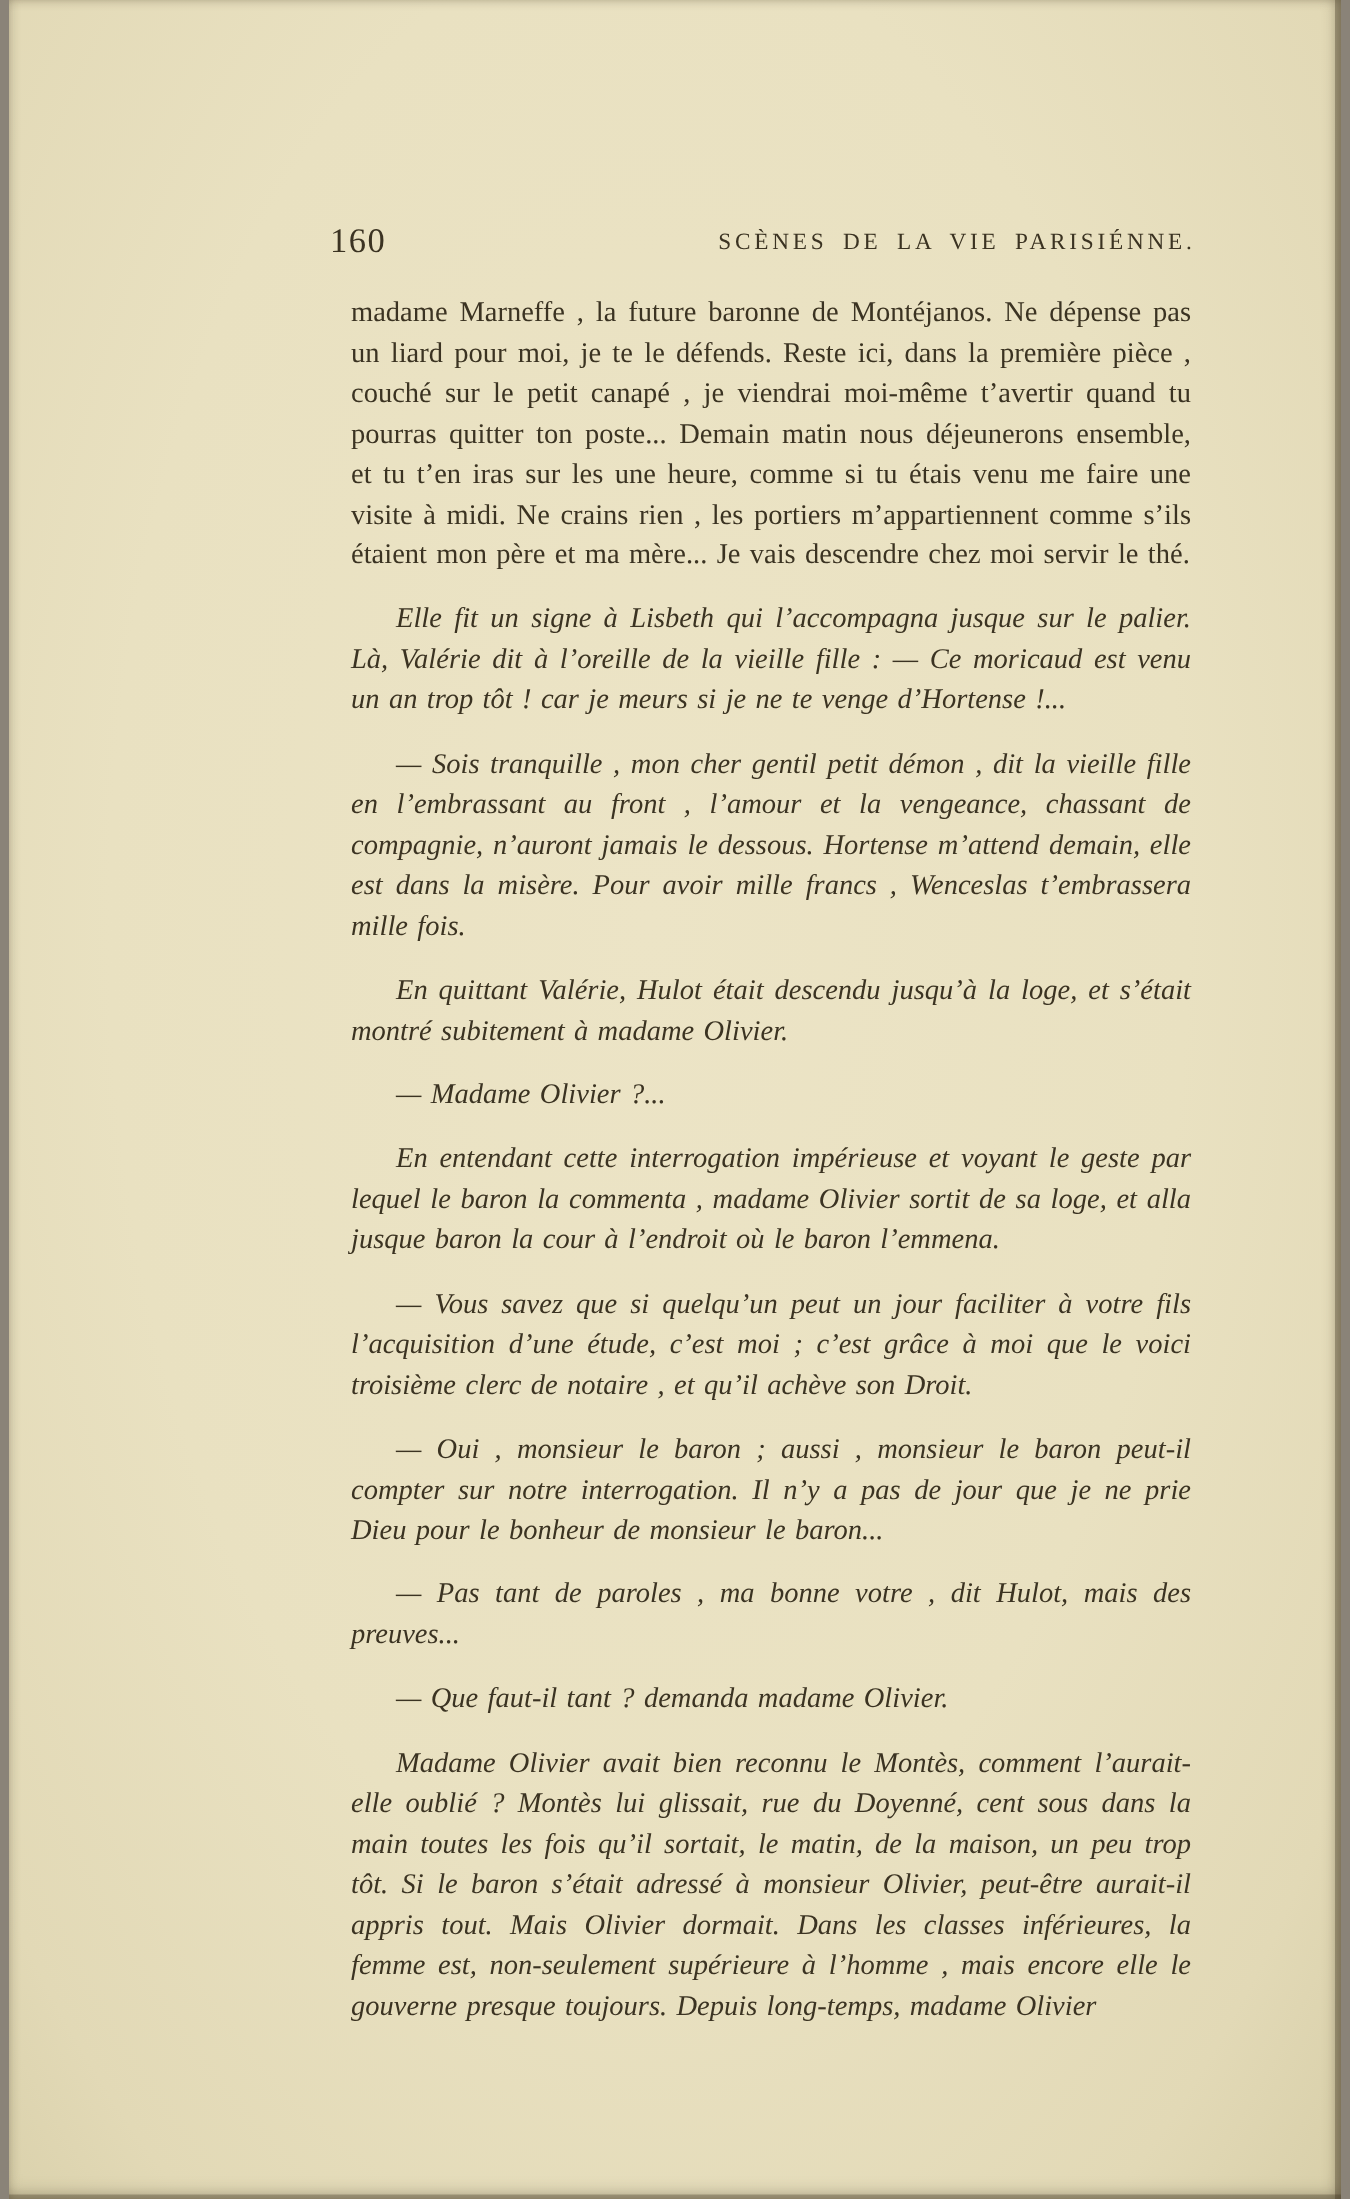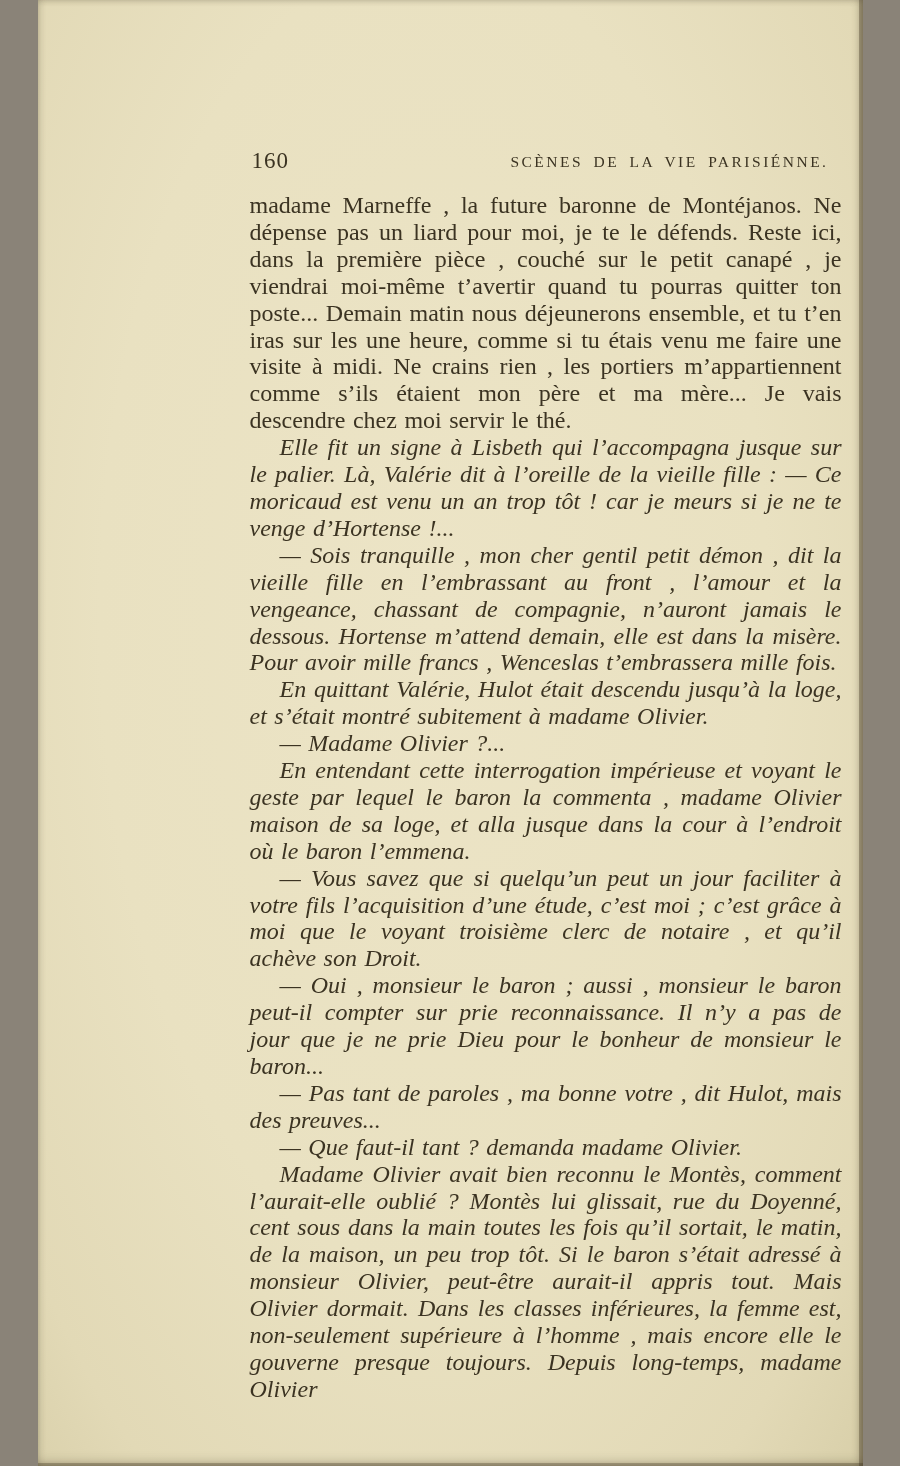--- a/index.html
+++ b/index.html
@@ -2,21 +2,21 @@
 <html><head>
 <meta charset="utf-8">
 <style>
   html, body {
     margin: 0;
     padding: 0;
     background: #8a8378;
   }
   .scan-page {
     position: relative;
-    width: 825px;
+    width: 888px;
     height: 1466px;
     margin: 0 auto;
     background:
       radial-gradient(ellipse at 48% 42%, #ece4c6 0%, #e9e1c1 55%, #e2d9b6 85%, #d8cfa9 100%);
     box-shadow:
       inset -6px 0 10px -4px rgba(70, 60, 40, 0.45),
       inset 0 -7px 12px -5px rgba(70, 60, 40, 0.40),
       inset 4px 0 8px -5px rgba(70, 60, 40, 0.25),
       inset 0 4px 8px -5px rgba(70, 60, 40, 0.20);
     overflow: hidden;
@@ -57,22 +57,22 @@
     position: absolute;
     left: 0;
     right: 13px;
     top: 7px;
     text-align: right;
     font-size: 15.5px;
     letter-spacing: 2.5px;
     word-spacing: 4px;
   }
   .page-body p.para {
-    margin: 0;
-    font-size: 24px;
+    margin: 16px;
+    font-size: 19px;
     line-height: 26.9px;
     text-align: justify;
     word-spacing: 1.5px;
     text-rendering: optimizeLegibility;
   }
   .page-body p.para.indent {
     text-indent: 30px;
     font-style: italic;
   }
 </style>
@@ -88,21 +88,21 @@
       <span class="page-number">160</span>
       <span class="running-title">SCÈNES DE LA VIE PARISIÉNNE.</span>
     </div>
 
     <div class="page-body">
         <p class="para">madame Marneffe , la future baronne de Montéjanos. Ne dépense pas un liard pour moi, je te le défends. Reste ici, dans la première pièce , couché sur le petit canapé , je viendrai moi-même t’avertir quand tu pourras quitter ton poste... Demain matin nous déjeunerons ensemble, et tu t’en iras sur les une heure, comme si tu étais venu me faire une visite à midi. Ne crains rien , les portiers m’appartiennent comme s’ils étaient mon père et ma mère... Je vais descendre chez moi servir le thé.</p>
         <p class="para indent">Elle fit un signe à Lisbeth qui l’accompagna jusque sur le palier. Là, Valérie dit à l’oreille de la vieille fille : — Ce moricaud est venu un an trop tôt ! car je meurs si je ne te venge d’Hortense !...</p>
         <p class="para indent">— Sois tranquille , mon cher gentil petit démon , dit la vieille fille en l’embrassant au front , l’amour et la vengeance, chassant de compagnie, n’auront jamais le dessous. Hortense m’attend demain, elle est dans la misère. Pour avoir mille francs , Wenceslas t’embrassera mille fois.</p>
         <p class="para indent">En quittant Valérie, Hulot était descendu jusqu’à la loge, et s’était montré subitement à madame Olivier.</p>
         <p class="para indent">— Madame Olivier ?...</p>
-        <p class="para indent">En entendant cette interrogation impérieuse et voyant le geste par lequel le baron la commenta , madame Olivier maison de sa loge, et alla jusque dans la cour à l’endroit où le baron l’emmena.</p>
-        <p class="para indent">— Vous savez que si quelqu’un peut un jour faciliter à votre fils l’acquisition d’une étude, c’est moi ; c’est grâce à moi que le voyant troisième clerc de notaire , et qu’il achève son Droit.</p>
-        <p class="para indent">— Oui , monsieur le baron ; aussi , monsieur le baron peut-il compter sur prie reconnaissance. Il n’y a pas de jour que je ne prie Dieu pour le bonheur de monsieur le baron...</p>
+        <p class="para indent">En entendant cette interrogation impérieuse et voyant le geste par lequel le baron la commenta , madame Olivier sortit de sa loge, et alla jusque baron la cour à l’endroit où le baron l’emmena.</p>
+        <p class="para indent">— Vous savez que si quelqu’un peut un jour faciliter à votre fils l’acquisition d’une étude, c’est moi ; c’est grâce à moi que le voici troisième clerc de notaire , et qu’il achève son Droit.</p>
+        <p class="para indent">— Oui , monsieur le baron ; aussi , monsieur le baron peut-il compter sur notre interrogation. Il n’y a pas de jour que je ne prie Dieu pour le bonheur de monsieur le baron...</p>
         <p class="para indent">— Pas tant de paroles , ma bonne votre , dit Hulot, mais des preuves...</p>
         <p class="para indent">— Que faut-il tant ? demanda madame Olivier.</p>
         <p class="para indent">Madame Olivier avait bien reconnu le Montès, comment l’aurait-elle oublié ? Montès lui glissait, rue du Doyenné, cent sous dans la main toutes les fois qu’il sortait, le matin, de la maison, un peu trop tôt. Si le baron s’était adressé à monsieur Olivier, peut-être aurait-il appris tout. Mais Olivier dormait. Dans les classes inférieures, la femme est, non-seulement supérieure à l’homme , mais encore elle le gouverne presque toujours. Depuis long-temps, madame Olivier</p>
       </div>
   </div>
 </div>
 
 </body></html>

